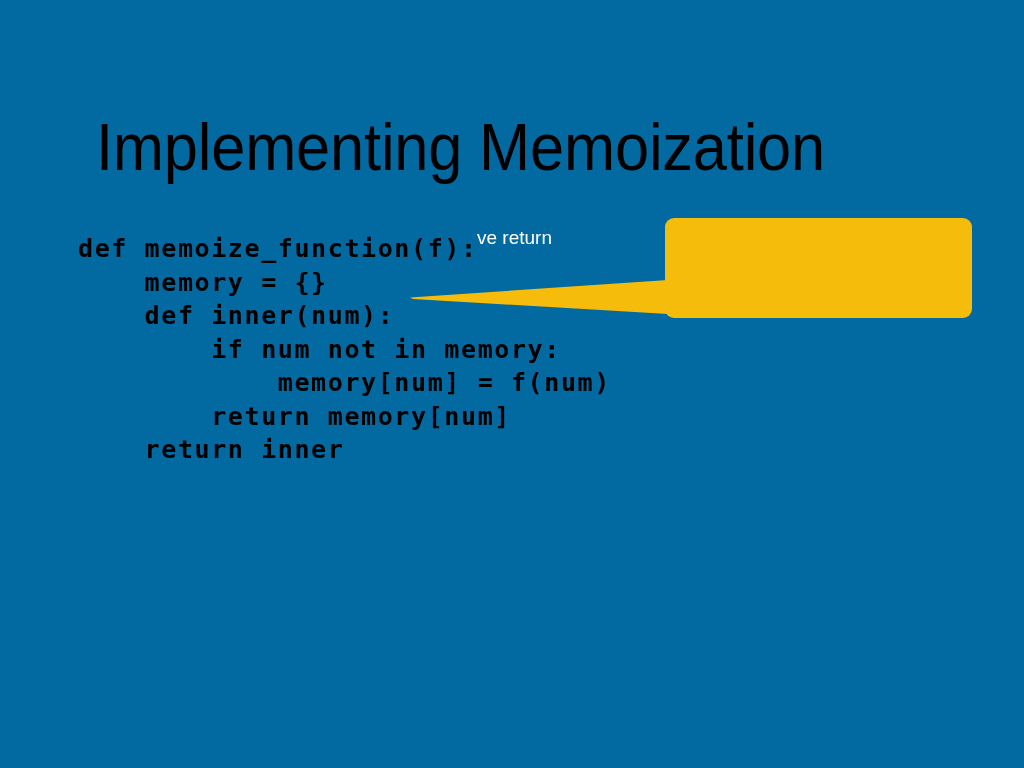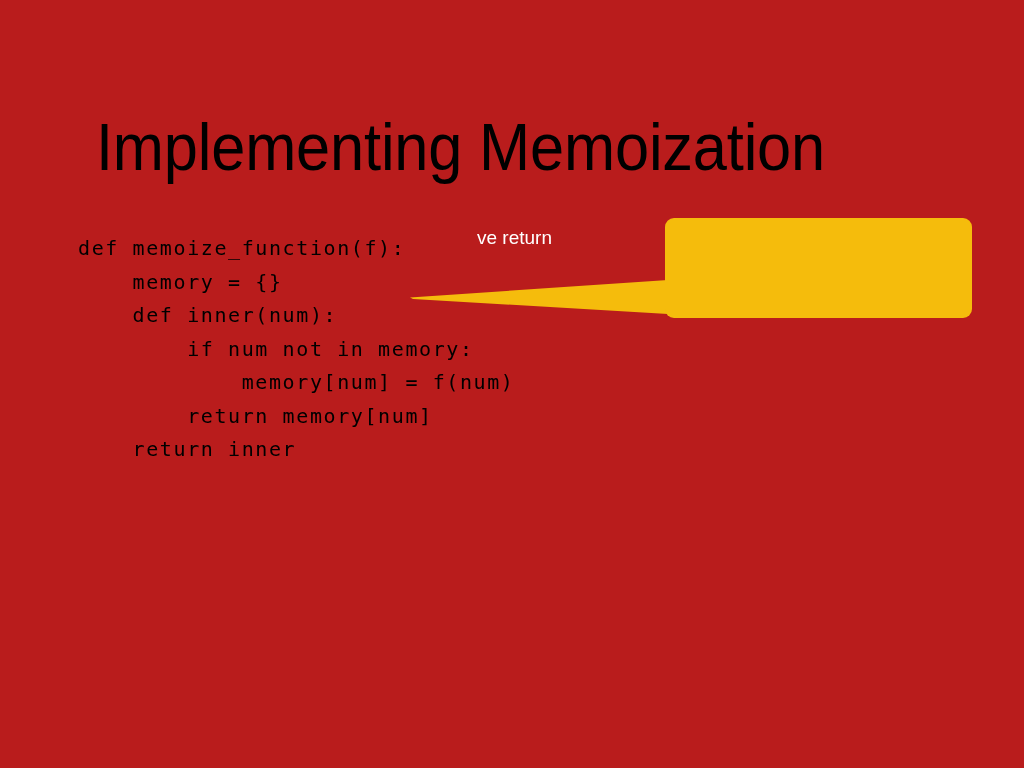--- a/index.html
+++ b/index.html
@@ -9,21 +9,21 @@
     background: #ffffff;
   }
   body {
     font-family: "Liberation Sans", sans-serif;
   }
 
   #slide {
     position: relative;
     width: 1024px;
     height: 768px;
-    background: #b91c1c;
+    background: #0369a1;
     overflow: hidden;
   }
 
   
   #slide-title {
     position: absolute;
     left: 96px;
     top: 70px;
     width: 840px;
     font-family: "Liberation Sans", "DejaVu Sans", sans-serif;
@@ -38,25 +38,26 @@
   }
 
   
   #code-block {
     position: absolute;
     left: 78px;
     top: 232px;
     margin: 0;
     padding: 0;
     font-family: "Liberation Mono", "DejaVu Sans Mono", monospace;
-    font-size: 20px;
+    font-size: 25px;
     line-height: 33.5px;
     color: #000000;
     white-space: pre;
     letter-spacing: 1.6px;
+    font-weight: bold;
   }
   #code-block .code-line {
     display: block;
     white-space: pre;
     height: 33.5px;
   }
 
   
   #callout {
     position: absolute;

